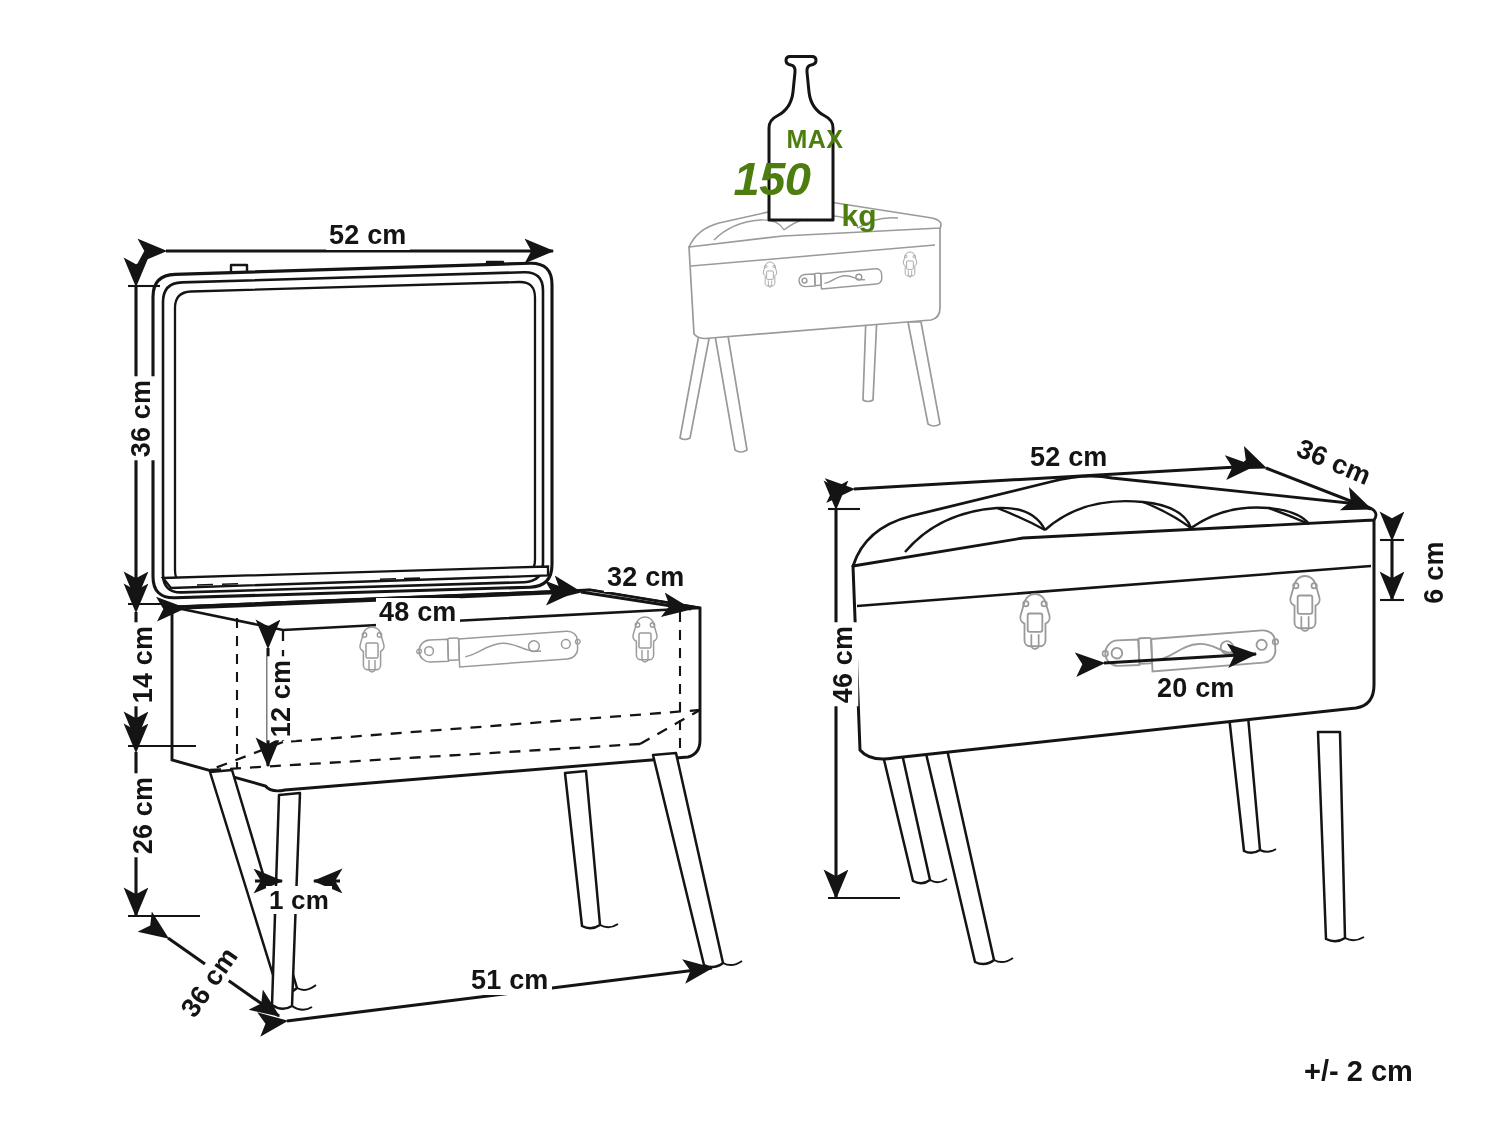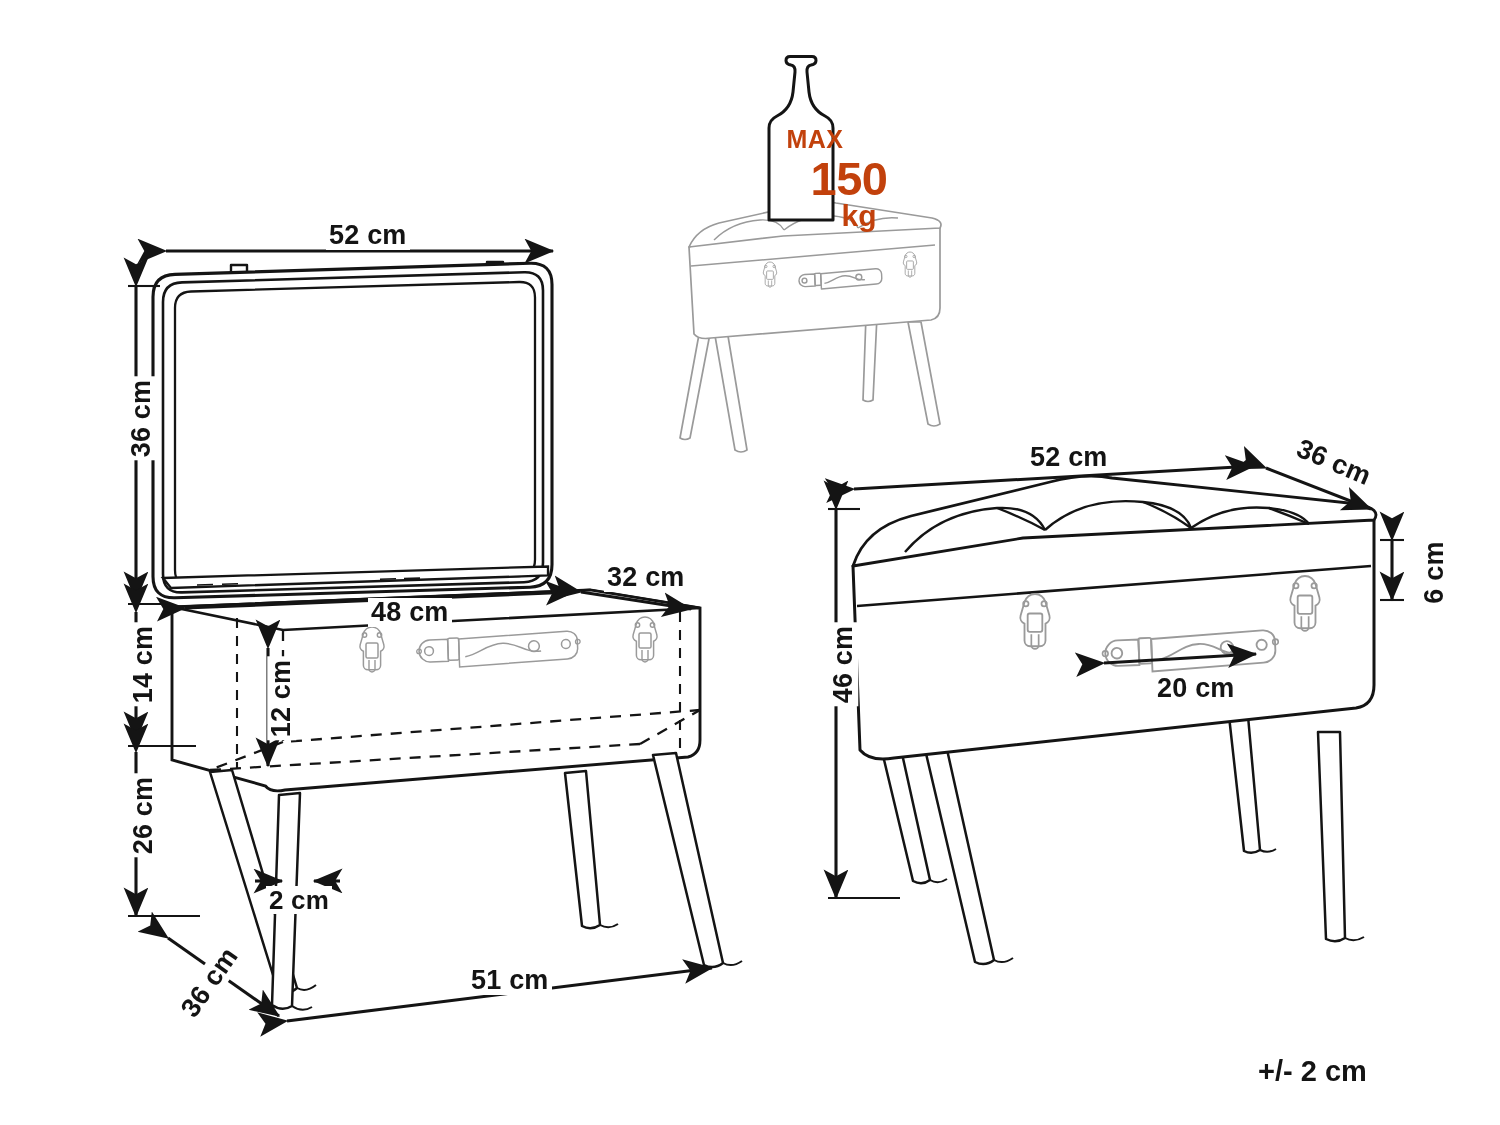--- a/index.html
+++ b/index.html
@@ -39,27 +39,28 @@
   .rot90 { transform-origin: 50% 50%; transform: rotate(-90deg); }
   .rot-tilt-l { transform-origin: 50% 50%; transform: rotate(-55deg); }
   .rot-tilt-r { transform-origin: 50% 50%; transform: rotate(23deg); }
   .tol {
     position: absolute;
     font-family: "Liberation Sans", "DejaVu Sans", sans-serif;
     font-weight: bold;
     font-size: 29px;
     color: #141414;
     white-space: nowrap;
+    margin-left: 46px;
   }
   
   .wt {
     position: absolute;
     font-family: "Liberation Sans", "DejaVu Sans", sans-serif;
     font-weight: bold;
-    color: #c2410c;
+    color: #4d7c0f;
     text-align: center;
     white-space: nowrap;
     line-height: 1;
   }
   .wt-max { font-size: 25px; letter-spacing: 0.5px; }
   .wt-val { font-size: 47px; letter-spacing: -0.5px; }
   .wt-unit { font-size: 30px; margin-left: 44px; }
 </style>
 </head>
 <body>
@@ -298,38 +299,38 @@
 
         <line x1="1104" y1="663" x2="1256" y2="654" marker-start="url(#ah)" marker-end="url(#ah)"></line>
       </g>
     </g>
   </svg>
 
   <div class="dim d-lg" style="left:326px; top:221px;">52 cm</div>
 
   <div class="dim d-lg rot90" style="left:100px; top:404px;">36 cm</div>
 
-  <div class="dim d-lg" style="left:368px; top:598px;">48 cm</div>
+  <div class="dim d-lg" style="left:376px; top:598px;">48 cm</div>
 
   <div class="dim d-lg" style="left:604px; top:563px;text-align:center;">32 cm</div>
 
   <div class="dim d-lg rot90" style="left:102px; top:650px;">14 cm</div>
 
   <div class="dim d-lg rot90" style="left:240px; top:684px;">12 cm</div>
 
   <div class="dim d-lg rot90" style="left:102px; top:801px;">26 cm</div>
 
-  <div class="dim d-md" style="left:266px; top:886px;">2 cm</div>
+  <div class="dim d-md" style="left:266px; top:886px;">1 cm</div>
 
   <div class="dim d-lg rot-tilt-l" style="left:168px; top:968px;">36 cm</div>
 
   <div class="dim d-lg" style="left:468px; top:966px;">51 cm</div>
 
   <div class="wt wt-max nobg" style="left:769px; top:127px; width:92px;">MAX</div>
-  <div class="wt wt-val nobg" style="left:803px; top:155px; width:92px;">150</div>
+  <div class="wt wt-val nobg" style="left:726px; top:155px; width:92px;font-style:italic;">150</div>
   <div class="wt wt-unit nobg" style="left:769px; top:201px; width:92px;">kg</div>
 
   <div class="dim d-lg" style="left:1027px; top:443px;">52 cm</div>
 
   <div class="dim d-lg rot-tilt-r" style="left:1292px; top:448px;">36 cm</div>
 
   <div class="dim d-lg rot90" style="left:1400px; top:558px;">6 cm</div>
 
   <div class="dim d-lg rot90" style="left:802px; top:650px;">46 cm</div>
 

